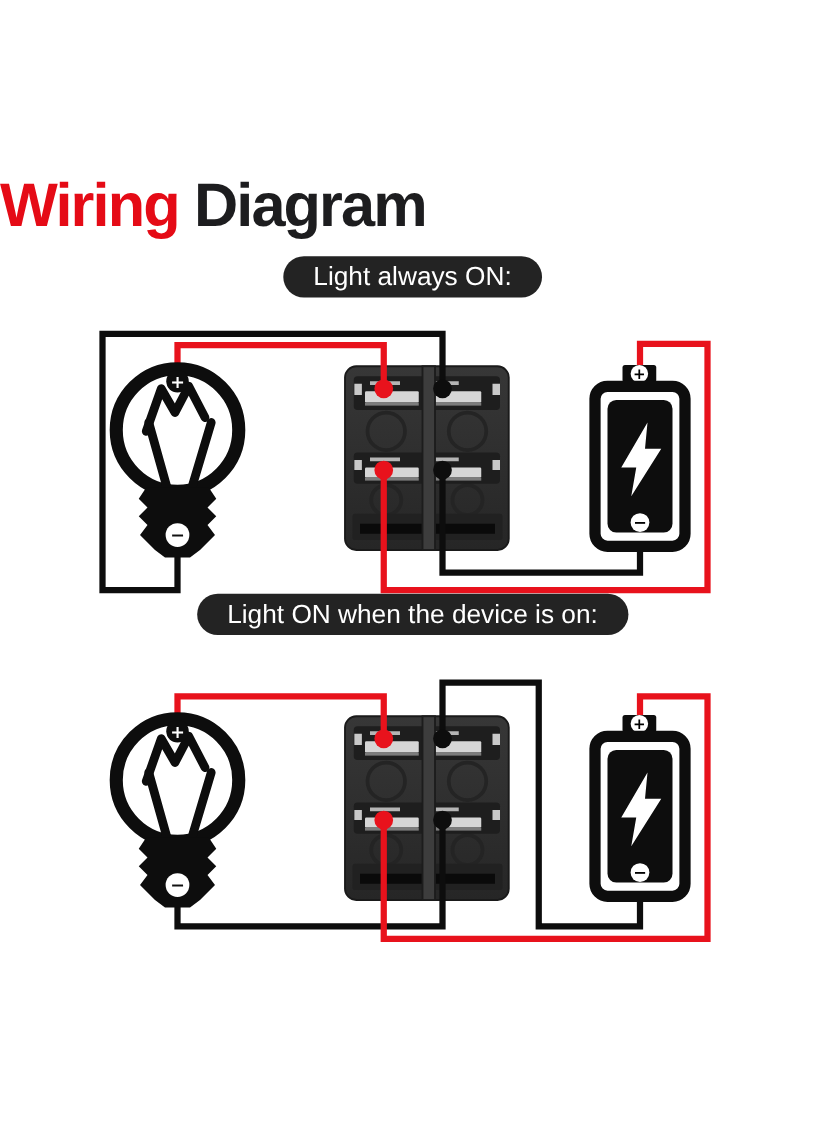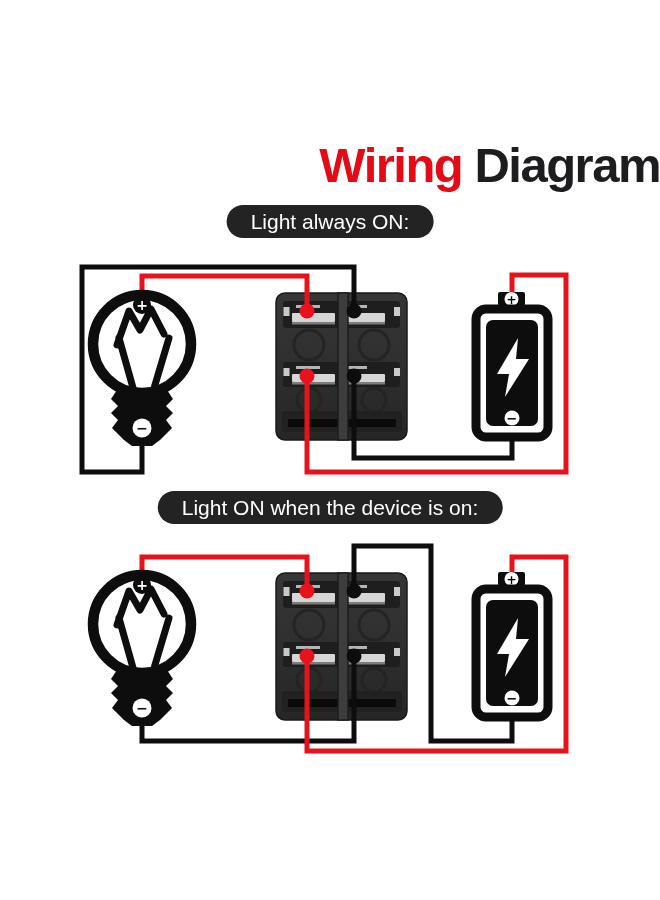--- a/index.html
+++ b/index.html
@@ -5,33 +5,33 @@
   html,body{margin:0;padding:0;}
   body{
     width:660px;height:900px;
     background:var(--background,#fff);
     position:relative;overflow:hidden;
     font-family:"Liberation Sans","DejaVu Sans",sans-serif;
   }
   .page{position:absolute;inset:0;}
   h1.title{
     position:absolute;top:140px;left:0;width:660px;margin:0;
-    text-align:right;font-size:49px;line-height:50px;font-weight:bold;
+    text-align:left;font-size:49px;line-height:50px;font-weight:bold;
     letter-spacing:-1.5px;
   }
   h1.title .w1{color:var(--title-red,#e50b16);}
   h1.title .w2{color:var(--title-dark,#1d1d1f);}
   .pill{
     position:absolute;left:50%;transform:translateX(-50%);
     background:var(--pill-bg,#232323);color:var(--pill-text,#fff);
     font-size:21px;line-height:23px;font-weight:400;
     padding:5px 24px;border-radius:18px;white-space:nowrap;
   }
   .pill.p1{top:205px;}
-  .pill.p2{top:491px;}
+  .pill.p2{top:475px;}
   svg.circuit{position:absolute;left:0;width:660px;height:247px;display:block;}
   svg.circuit.c1{top:248px;}
   svg.circuit.c2{top:528px;}
   .wire{fill:none;stroke-width:5;stroke-linejoin:miter;stroke-linecap:butt;}
   .wire.black{stroke:var(--wire-black,#0d0d0d);}
   .wire.red{stroke:var(--wire-red,#e8121c);}
   .dot.red{fill:var(--wire-red,#e8121c);stroke:none;}
   .dot.black{fill:var(--wire-black,#0d0d0d);stroke:none;}
   .ink{fill:var(--wire-black,#0d0d0d);}
   .ink-stroke{stroke:var(--wire-black,#0d0d0d);fill:none;}

